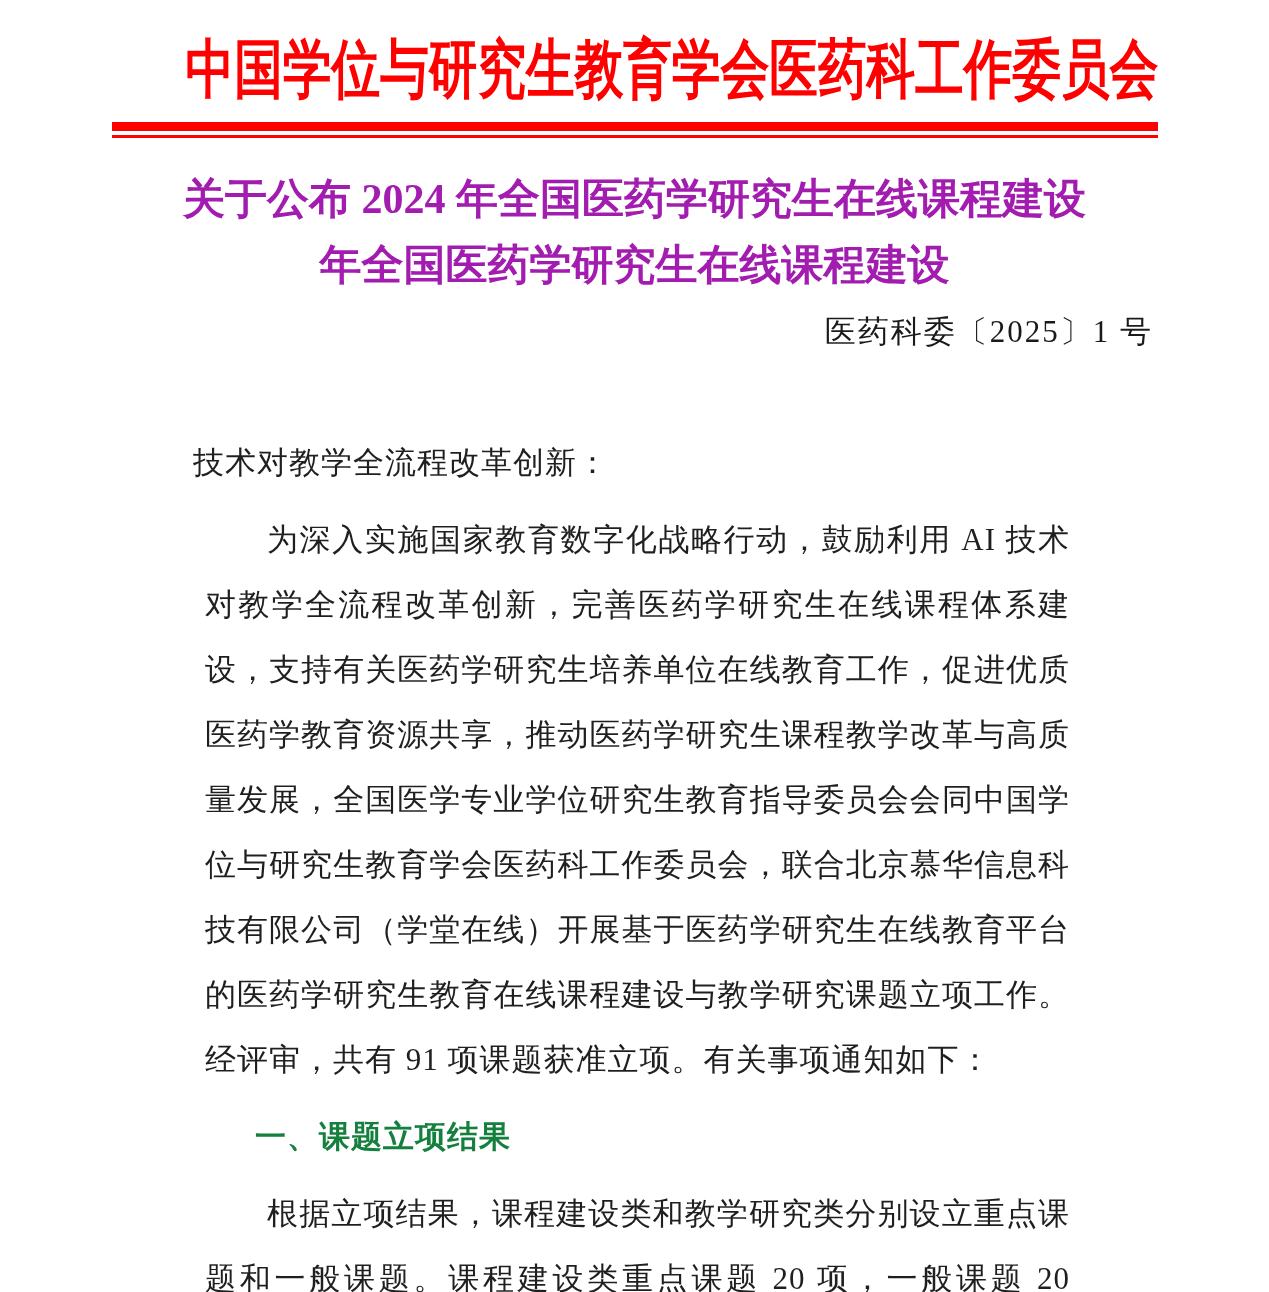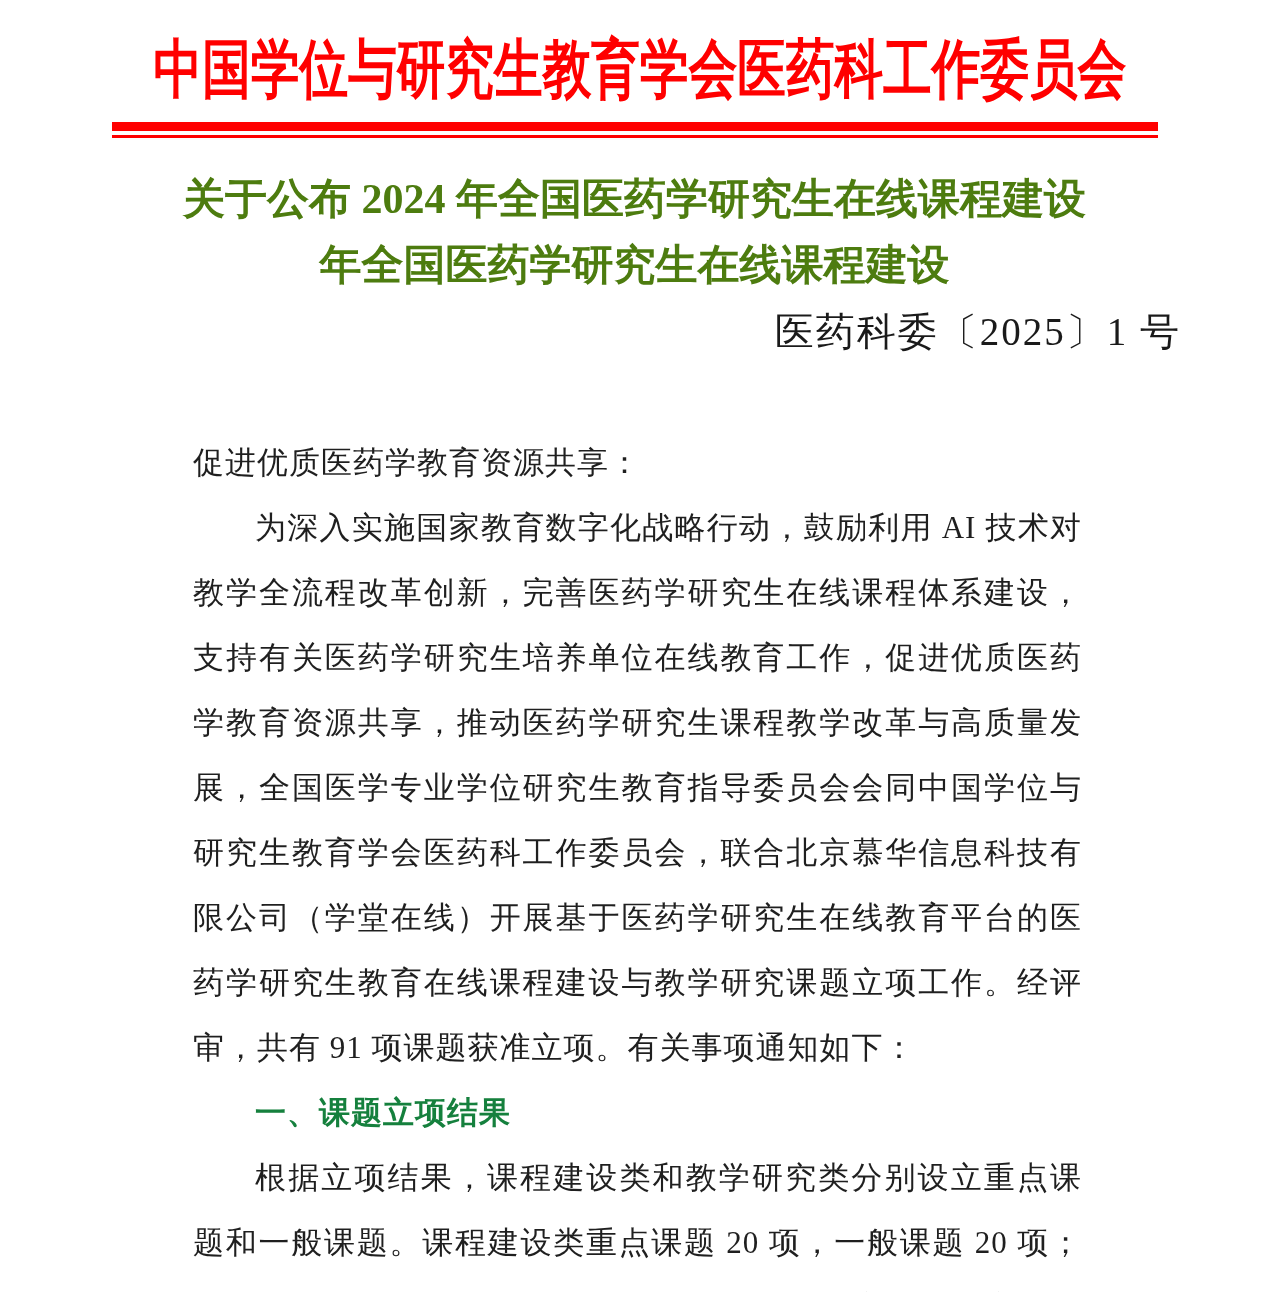--- a/index.html
+++ b/index.html
@@ -16,20 +16,21 @@
     font-family: "Liberation Serif", "DejaVu Serif", serif;
     color: #000000;
   }
   
   .letterhead {
     margin-top: 34px;
     height: 72px;
     line-height: 72px;
     text-align: right;
     white-space: nowrap;
+    margin-left: 32px;
   }
   .letterhead-text {
     display: inline-block;
     font-family: "Liberation Serif", "DejaVu Serif", serif;
     font-weight: bold;
     font-size: 64px;
     color: #ff0000;
     transform: scaleX(0.76);
     transform-origin: center;
     letter-spacing: 0;
@@ -47,47 +48,47 @@
     margin: 0 auto;
   }
   
   .doc-title {
     margin: 28px 0 0 0;
     text-align: center;
     font-family: "Liberation Serif", "DejaVu Serif", serif;
     font-weight: bold;
     font-size: 42px;
     line-height: 66px;
-    color: #4d7c0f;
+    color: #a21caf;
   }
   .doc-title .title-line { white-space: nowrap; }
   
   .doc-number {
     margin-top: 14px;
-    padding-right: 88px;
+    padding-right: 116px;
     text-align: right;
-    font-size: 39px;
+    font-size: 31px;
     line-height: 40px;
     color: #1a1a1a;
     letter-spacing: 2px;
   }
   
   .doc-body {
     margin: 0 187px 0 193px;
     font-size: 31px;
     line-height: 65px;
     text-align: justify;
     color: #1f1f1f;
     letter-spacing: 1px;
   }
   .salutation {
     margin: 78px 0 0 0;
   }
   .para {
-    margin: 0;
+    margin: 12px;
     text-indent: 2em;
   }
   .section-heading {
     margin: 0;
     font-family: "Liberation Sans", "DejaVu Sans", sans-serif;
     font-weight: bold;
     font-size: 31px;
     line-height: 65px;
     color: #15803d;
     text-indent: 2em;
@@ -107,21 +108,21 @@
   </header>
 
   <h1 class="doc-title">
     <div class="title-line">关于公布 2024 年全国医药学研究生在线课程建设</div>
     <div class="title-line">年全国医药学研究生在线课程建设</div>
   </h1>
 
   <div class="doc-number">医药科委〔2025〕1 号</div>
 
   <main class="doc-body">
-    <p class="salutation">促进优质医药学教育资源共享：</p>
+    <p class="salutation">技术对教学全流程改革创新：</p>
 
     <p class="para">为深入实施国家教育数字化战略行动，鼓励利用 AI 技术对教学全流程改革创新，完善医药学研究生在线课程体系建设，支持有关医药学研究生培养单位在线教育工作，促进优质医药学教育资源共享，推动医药学研究生课程教学改革与高质量发展，全国医学专业学位研究生教育指导委员会会同中国学位与研究生教育学会医药科工作委员会，联合北京慕华信息科技有限公司（学堂在线）开展基于医药学研究生在线教育平台的医药学研究生教育在线课程建设与教学研究课题立项工作。经评审，共有 91 项课题获准立项。有关事项通知如下：</p>
 
     <h2 class="section-heading">一、课题立项结果</h2>
 
     <p class="para">根据立项结果，课程建设类和教学研究类分别设立重点课题和一般课题。课程建设类重点课题 20 项，一般课题 20 项；教学研究类重点课题 21 项，一般课题 30 项。立项名单详见附件 1。</p>
   </main>
 
 </div>
 

